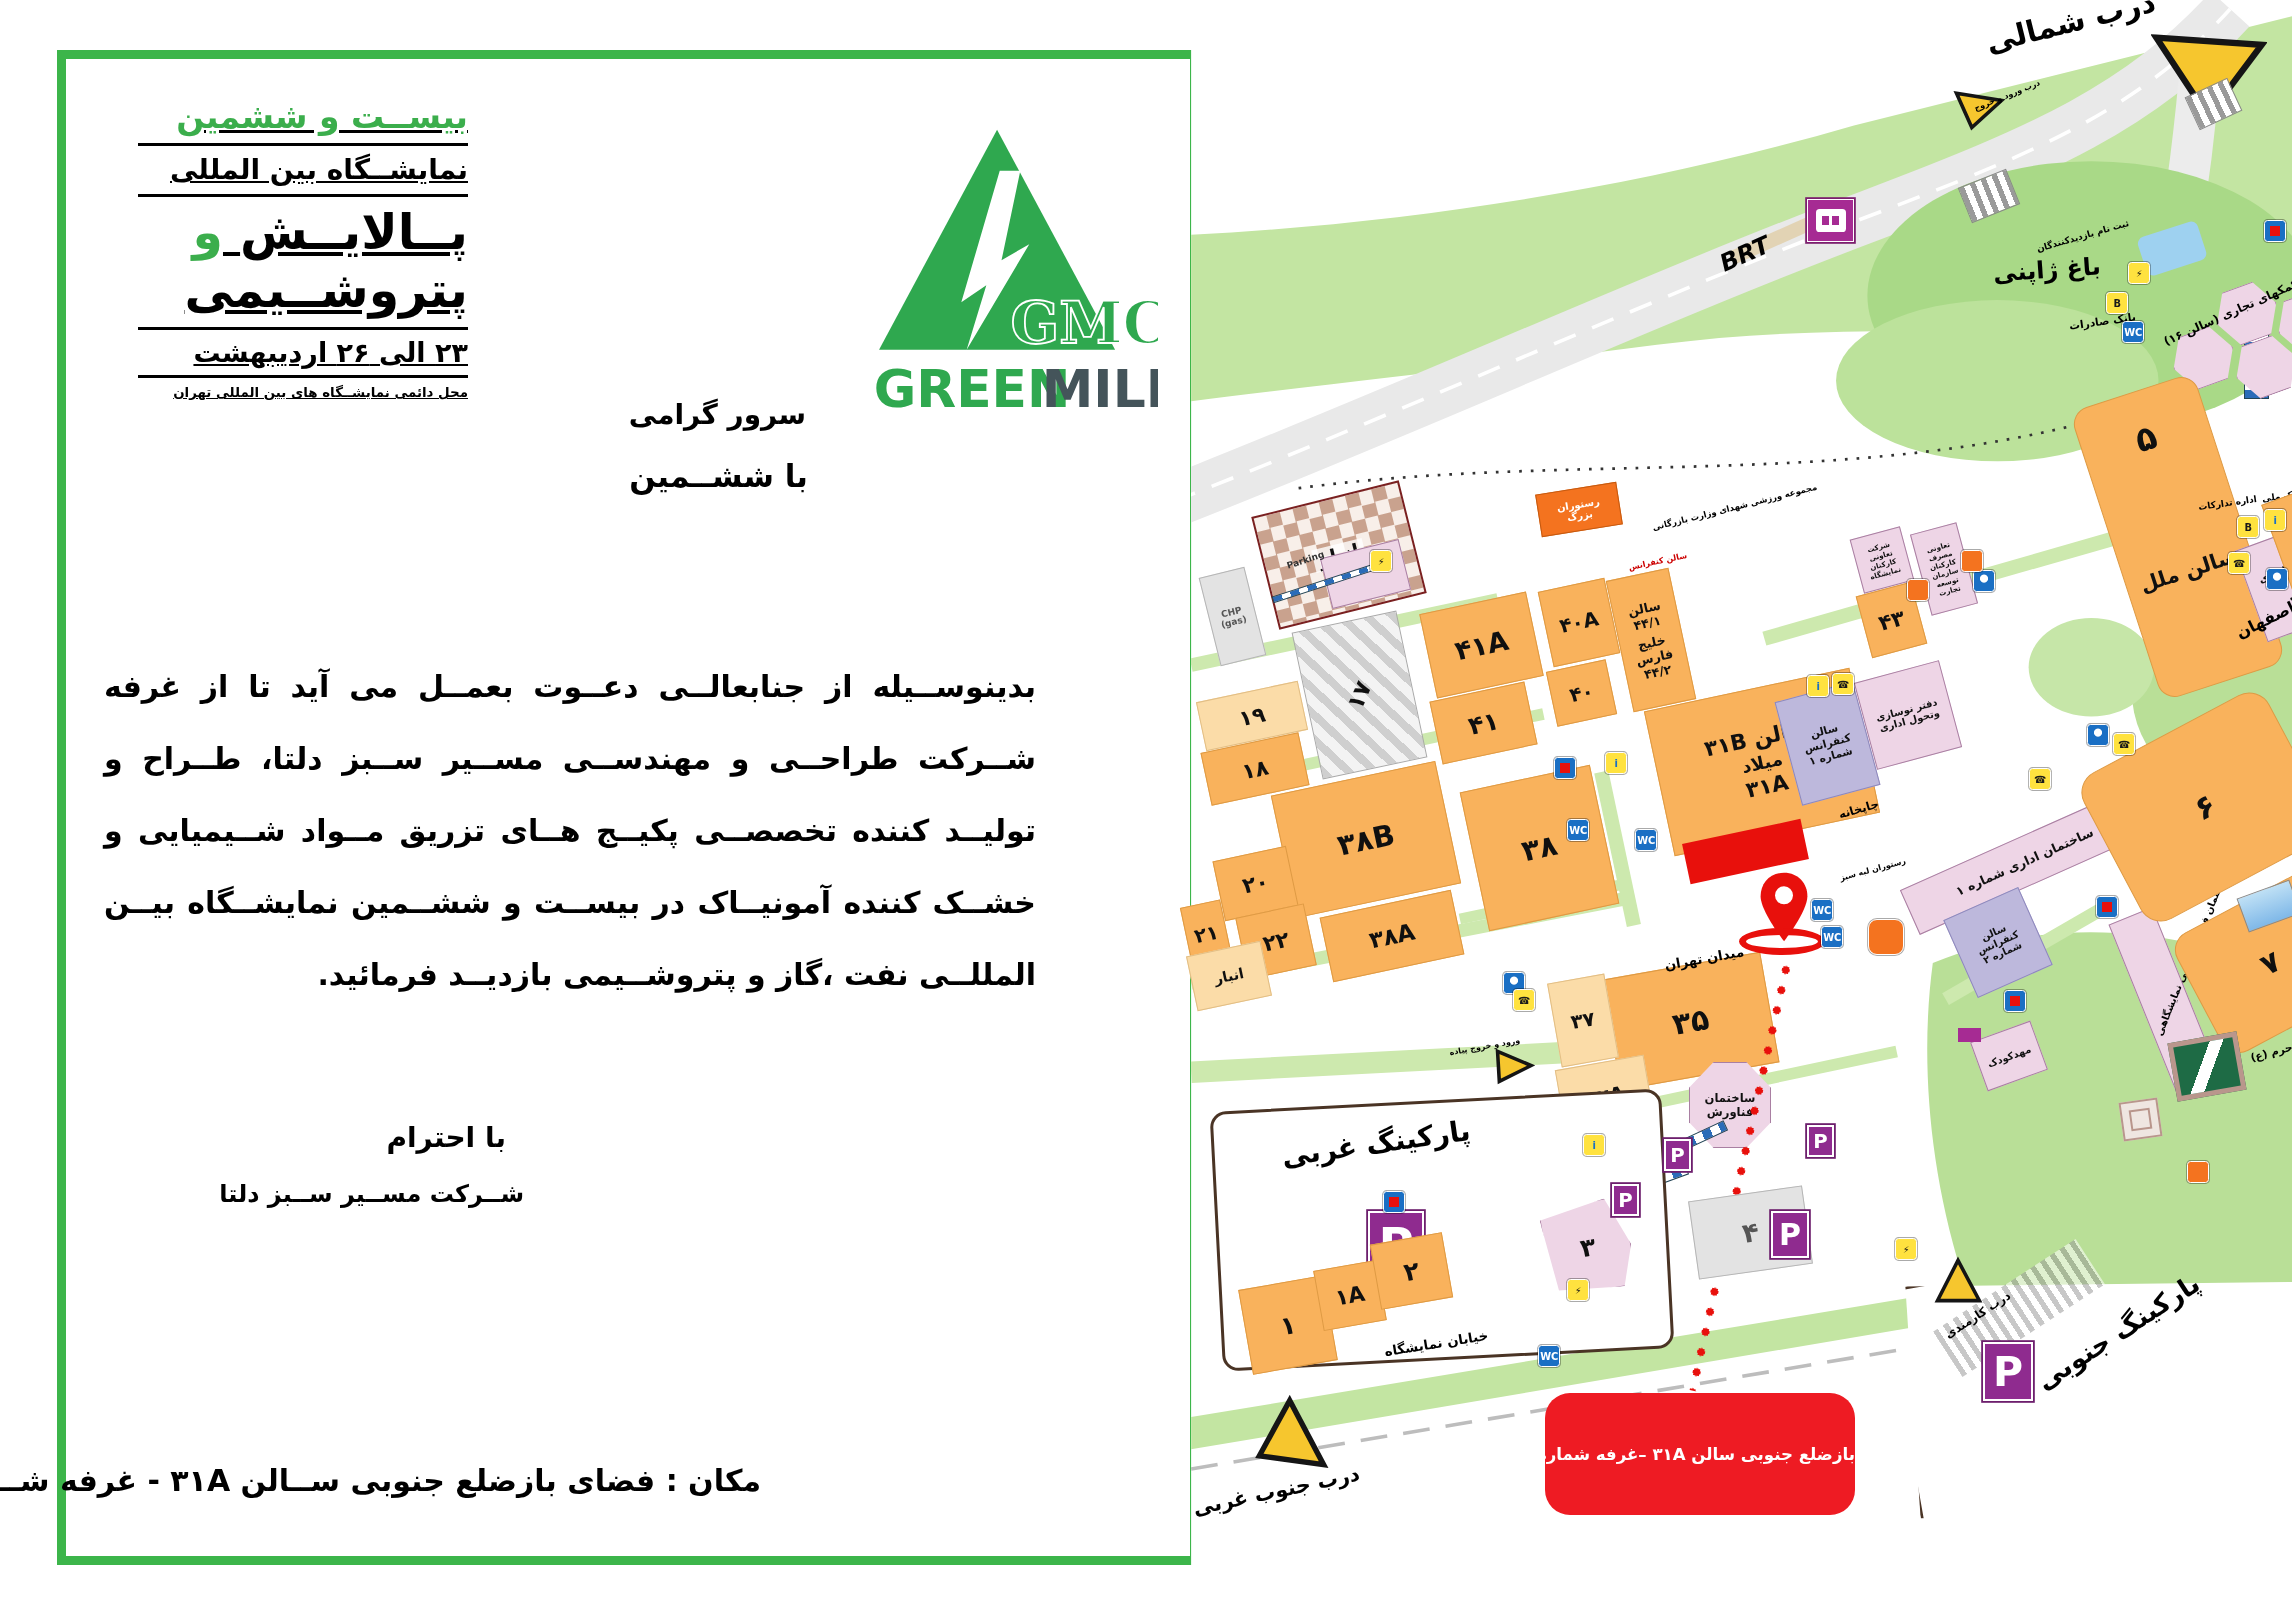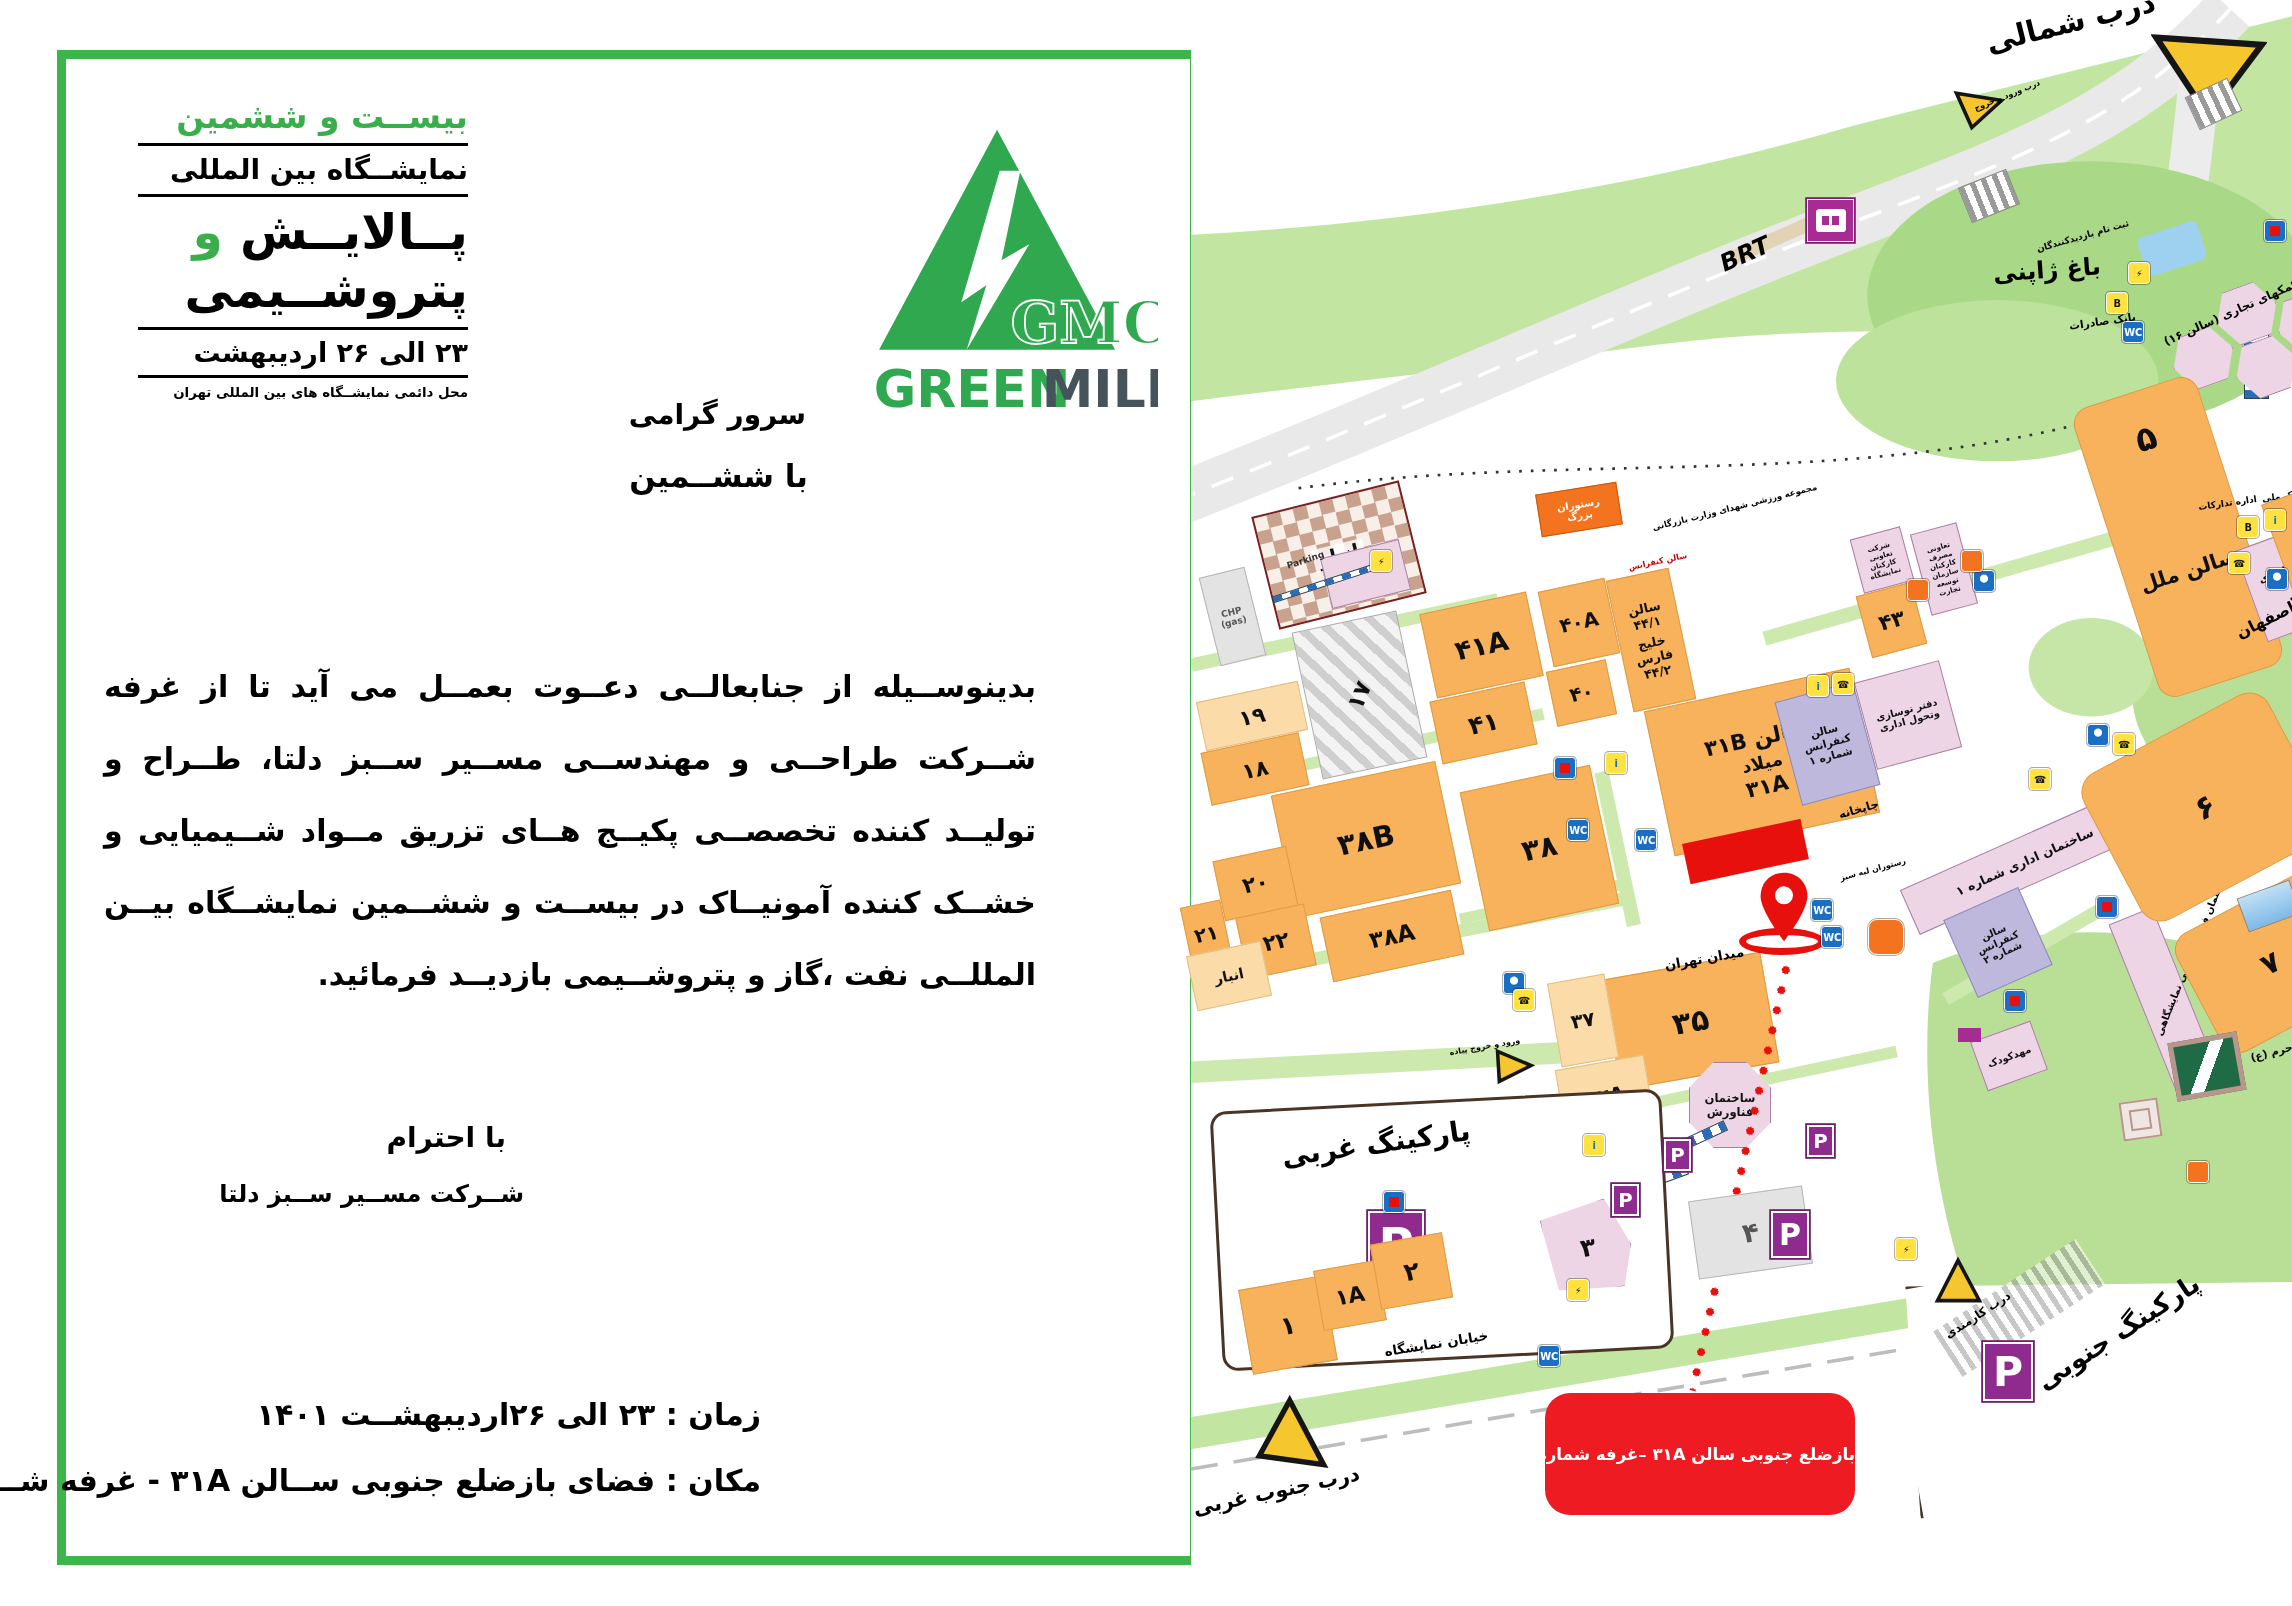--- a/index.html
+++ b/index.html
@@ -3,21 +3,21 @@
 <meta charset="utf-8">
 <style>
   html,body{margin:0;padding:0;background:#fff;}
   .page{position:relative;width:2293px;height:1607px;background:#fff;overflow:hidden;
         font-family:"DejaVu Sans",sans-serif;}
   
   .letter{position:absolute;left:57px;top:50px;width:1124px;height:1497px;
           border:9px solid #3CB54A;background:#fff;}
   .fa{direction:rtl;unicode-bidi:plaintext;}
   .ml{white-space:pre-line;}
-  .title-block{position:absolute;left:72px;top:38px;width:330px;text-align:right;direction:rtl;color:#000;font-weight:bold;}
+  .title-block{position:absolute;left:72px;top:38px;width:330px;text-align:right;direction:rtl;color:#000;font-weight:bold;text-decoration:underline;}
   .title-block .rule{border-top:3.6px solid #000;margin:7.2px 0;}
   .tb1{color:#3BAE4C;font-size:33px;}
   .tb2{font-size:28px;}
   .tb-big{font-size:49px;line-height:1.18;}
   .tb-green{color:#3BAE4C;}
   .tb-date{font-size:27px;}
   .tb-small{font-size:13.4px;}
   .logo{position:absolute;left:788px;top:60px;width:304px;height:304px;}
   .sal{position:absolute;right:384px;top:339px;font-size:28px;font-weight:bold;}
   .greet{position:absolute;right:382px;top:399px;font-size:31px;font-weight:bold;}
@@ -95,21 +95,20 @@
     </div>
 
     <div class="sal fa">سرور گرامی</div>
     <div class="greet fa">با ششــمین</div>
 
     <p class="body-par body1">بدینوســیله از جنابعالــی دعــوت بعمــل می آید تا از غرفه شــرکت طراحــی و مهندســی مســیر ســبز دلتا، طــراح و تولیــد کننده تخصصــی پکیــج هــای تزریق مــواد شــیمیایی و خشــک کننده آمونیــاک در بیســت و ششــمین نمایشــگاه بیــن المللــی نفت ،گاز و پتروشــیمی بازدیــد فرمائید.</p>
 
     <div class="regards fa">با احترام</div>
     <div class="company fa">شــرکت مســیر ســبز دلتا</div>
 
-    <div class="time-line fa">زمان : ۲۳ الی ۲۶اردیبهشــت ۱۴۰۱</div>
     <div class="place-line fa">مکان : فضای بازضلع جنوبی ســالن ۳۱A - غرفه شــماره ۴۳۰۶</div>
   </div>
 
   <div class="map">
 
     <svg width="1102" height="1607" viewBox="0 0 1230 1794" style="position:absolute;left:0;top:0">
       <rect x="0" y="0" width="1230" height="1794" fill="#ffffff"></rect>
       <path d="M0,262 C240,250 500,210 740,140 L1230,18 L1230,330 C1000,395 780,350 520,385 C330,410 140,430 0,448 Z" fill="#C3E5A2"></path>
       <path d="M-20,560 C260,450 520,330 760,240 C950,168 1060,120 1160,10" stroke="#E9E9E9" stroke-width="58" fill="none"></path>
       <path d="M-20,560 C260,450 520,330 760,240 C950,168 1060,120 1160,10" stroke="#ffffff" stroke-width="4" stroke-dasharray="26 20" fill="none"></path>

